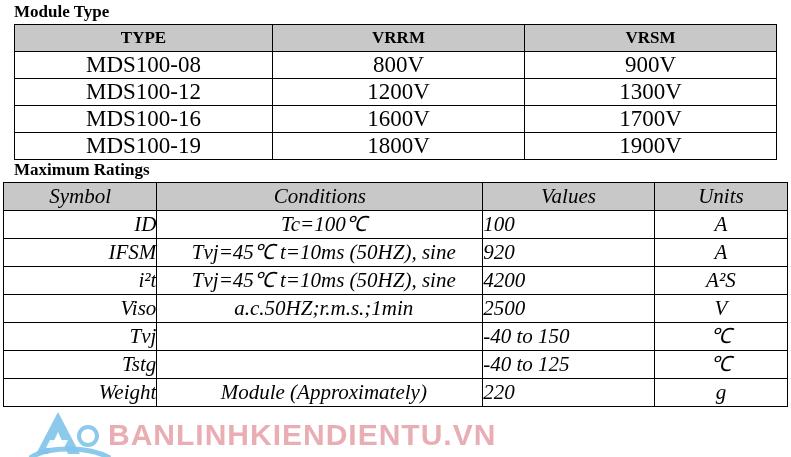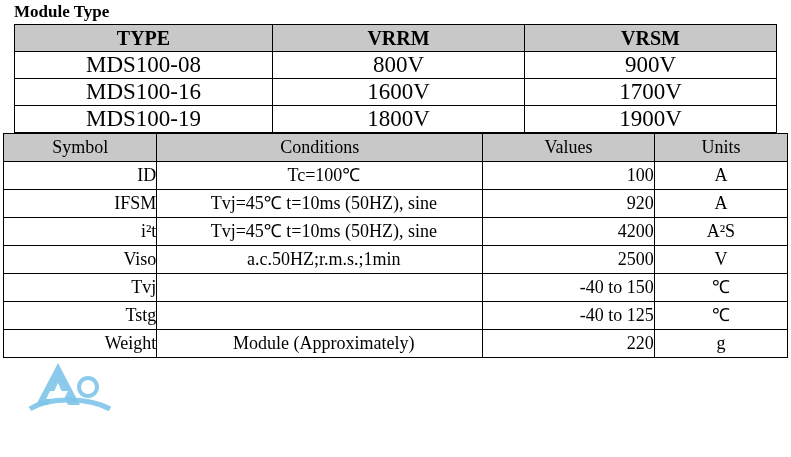--- a/index.html
+++ b/index.html
@@ -51,54 +51,55 @@
     border: 1px solid #000000;
     text-align: center;
     font-size: 23px;
     height: 26px;
     line-height: 24px;
     padding: 0;
   }
   .module-table thead th {
     background: #c8c8c8;
     font-weight: bold;
-    font-size: 20px;
+    font-size: 17px;
   }
   .module-table tbody td {
     font-weight: normal;
     background: #ffffff;
   }
   .col-type   { width: 258px; }
   .col-vrrm   { width: 252px; }
   .col-vrsm   { width: 252px; }
 
   
   .ratings-wrap {
     position: relative;
     margin-left: 0;
   }
   .ratings-table {
     width: 785px;
     margin-left: 3px;
   }
   .ratings-table td {
     border: 1px solid #000000;
-    font-size: 18px;
+    font-size: 21px;
     height: 27px;
     line-height: 25px;
     padding: 0;
     background: transparent;
+    font-style: italic;
   }
   .ratings-table thead td {
     background: #c8c8c8;
     text-align: center;
   }
   .r-sym   { width: 152px; text-align: right; }
   .r-cond  { width: 323px; text-align: center; padding-left: 8px !important; }
-  .r-val   { width: 170px; text-align: right; }
+  .r-val   { width: 170px; text-align: left; }
   .r-unit  { width: 132px; text-align: center; margin-left: 20px; }
 
   
   .watermark {
     position: absolute;
     left: 0;
     top: 222px;
     width: 791px;
     height: 80px;
     pointer-events: none;
@@ -144,32 +145,38 @@
         <th>VRSM</th>
       </tr>
     </thead>
     <tbody>
       <tr>
         <td>MDS100-08</td>
         <td>800V</td>
         <td>900V</td>
       </tr>
       <tr>
+        <td>MDS100-12</td>
+        <td>1200V</td>
+        <td>1300V</td>
+      </tr>
+      <tr>
         <td>MDS100-16</td>
         <td>1600V</td>
         <td>1700V</td>
       </tr>
       <tr>
         <td>MDS100-19</td>
         <td>1800V</td>
         <td>1900V</td>
       </tr>
     </tbody>
   </table>
 
+  <h2 class="section-title">Maximum Ratings</h2>
 
   <div class="ratings-wrap">
     <table class="ratings-table">
       <colgroup>
         <col class="r-sym">
           <col class="r-cond">
           <col class="r-val">
           <col class="r-unit">
       </colgroup>
       <thead>
@@ -226,16 +233,17 @@
       </tbody>
     </table>
 
     <div class="watermark">
       <svg class="wm-logo" viewBox="0 0 84 62">
         <path d="M30 6 L52 48 L40 48 L30 26 L20 48 L8 48 Z" fill="#7fc4ea" opacity="0.9"></path>
         <path d="M22 34 L40 34 L36 42 L18 42 Z" fill="#ffffff" opacity="0.9"></path>
         <path d="M2 52 C 20 40, 60 40, 82 52" stroke="#7fc4ea" stroke-width="5" fill="none" opacity="0.9"></path>
         <circle cx="60" cy="30" r="9" fill="none" stroke="#7fc4ea" stroke-width="4" opacity="0.9"></circle>
       </svg>
+      <div class="wm-text">BANLINHKIENDIENTU.VN</div>
     </div>
   </div>
 
 </div>
 
 </body></html>

